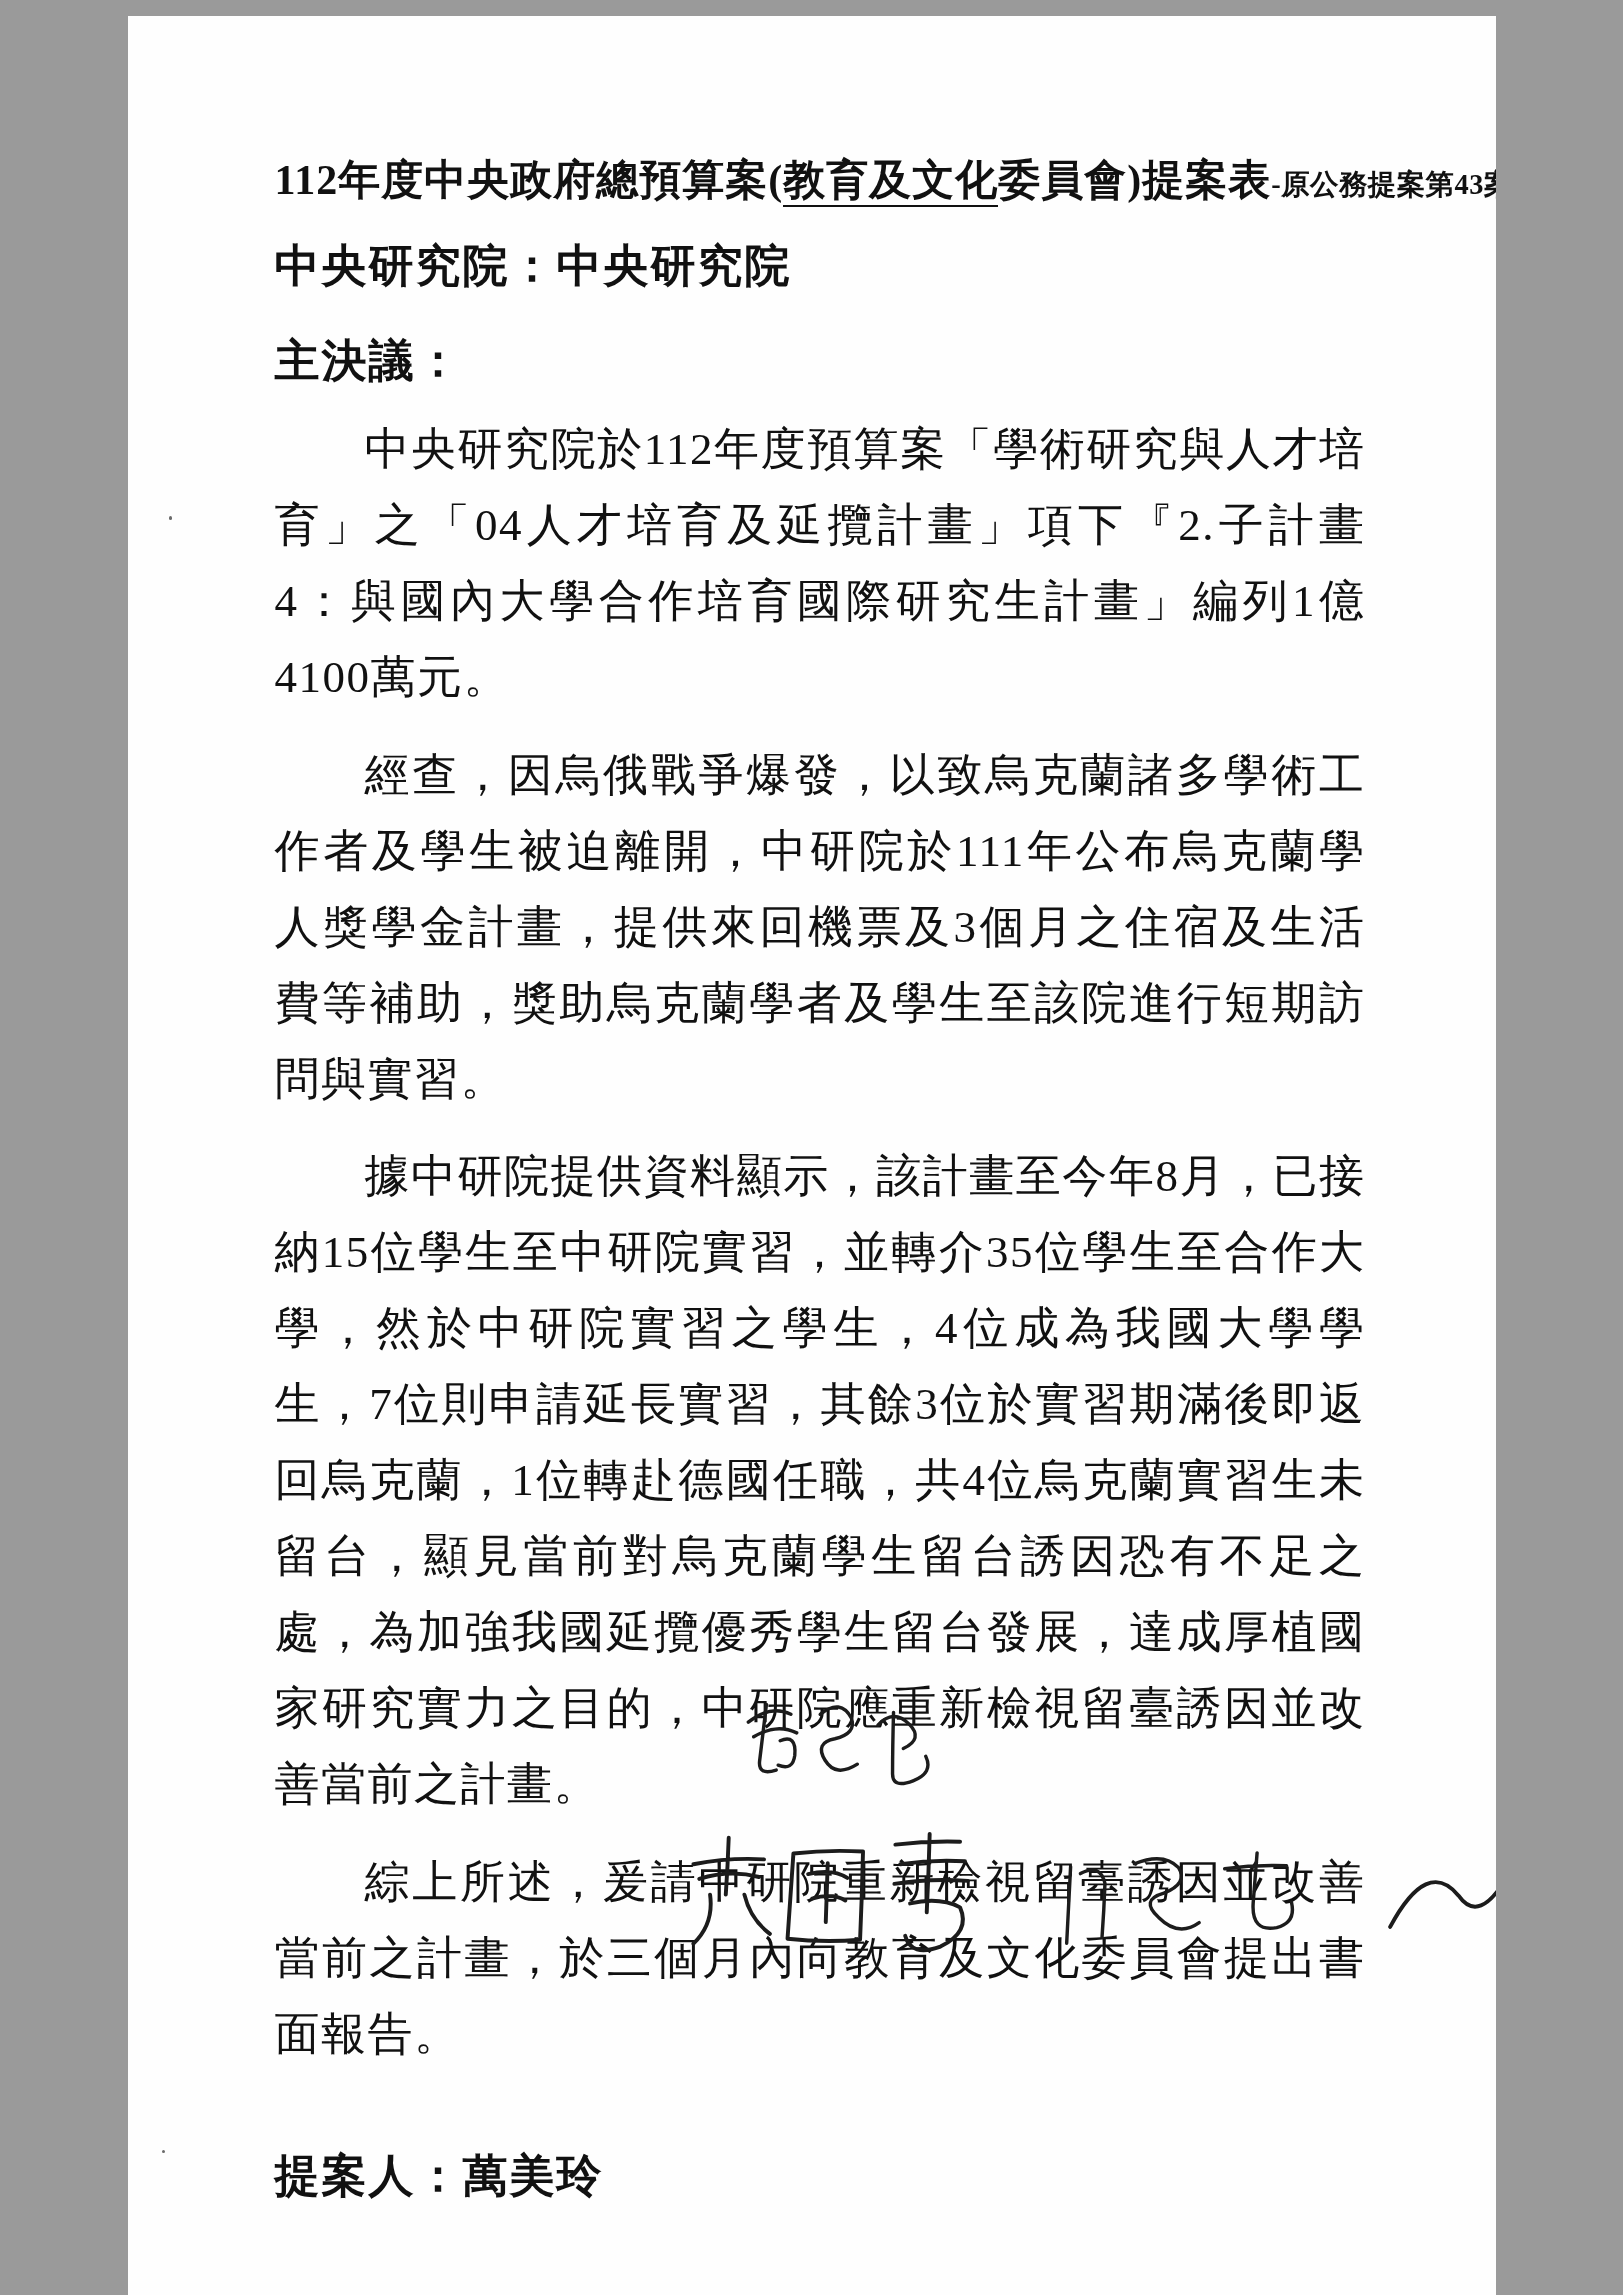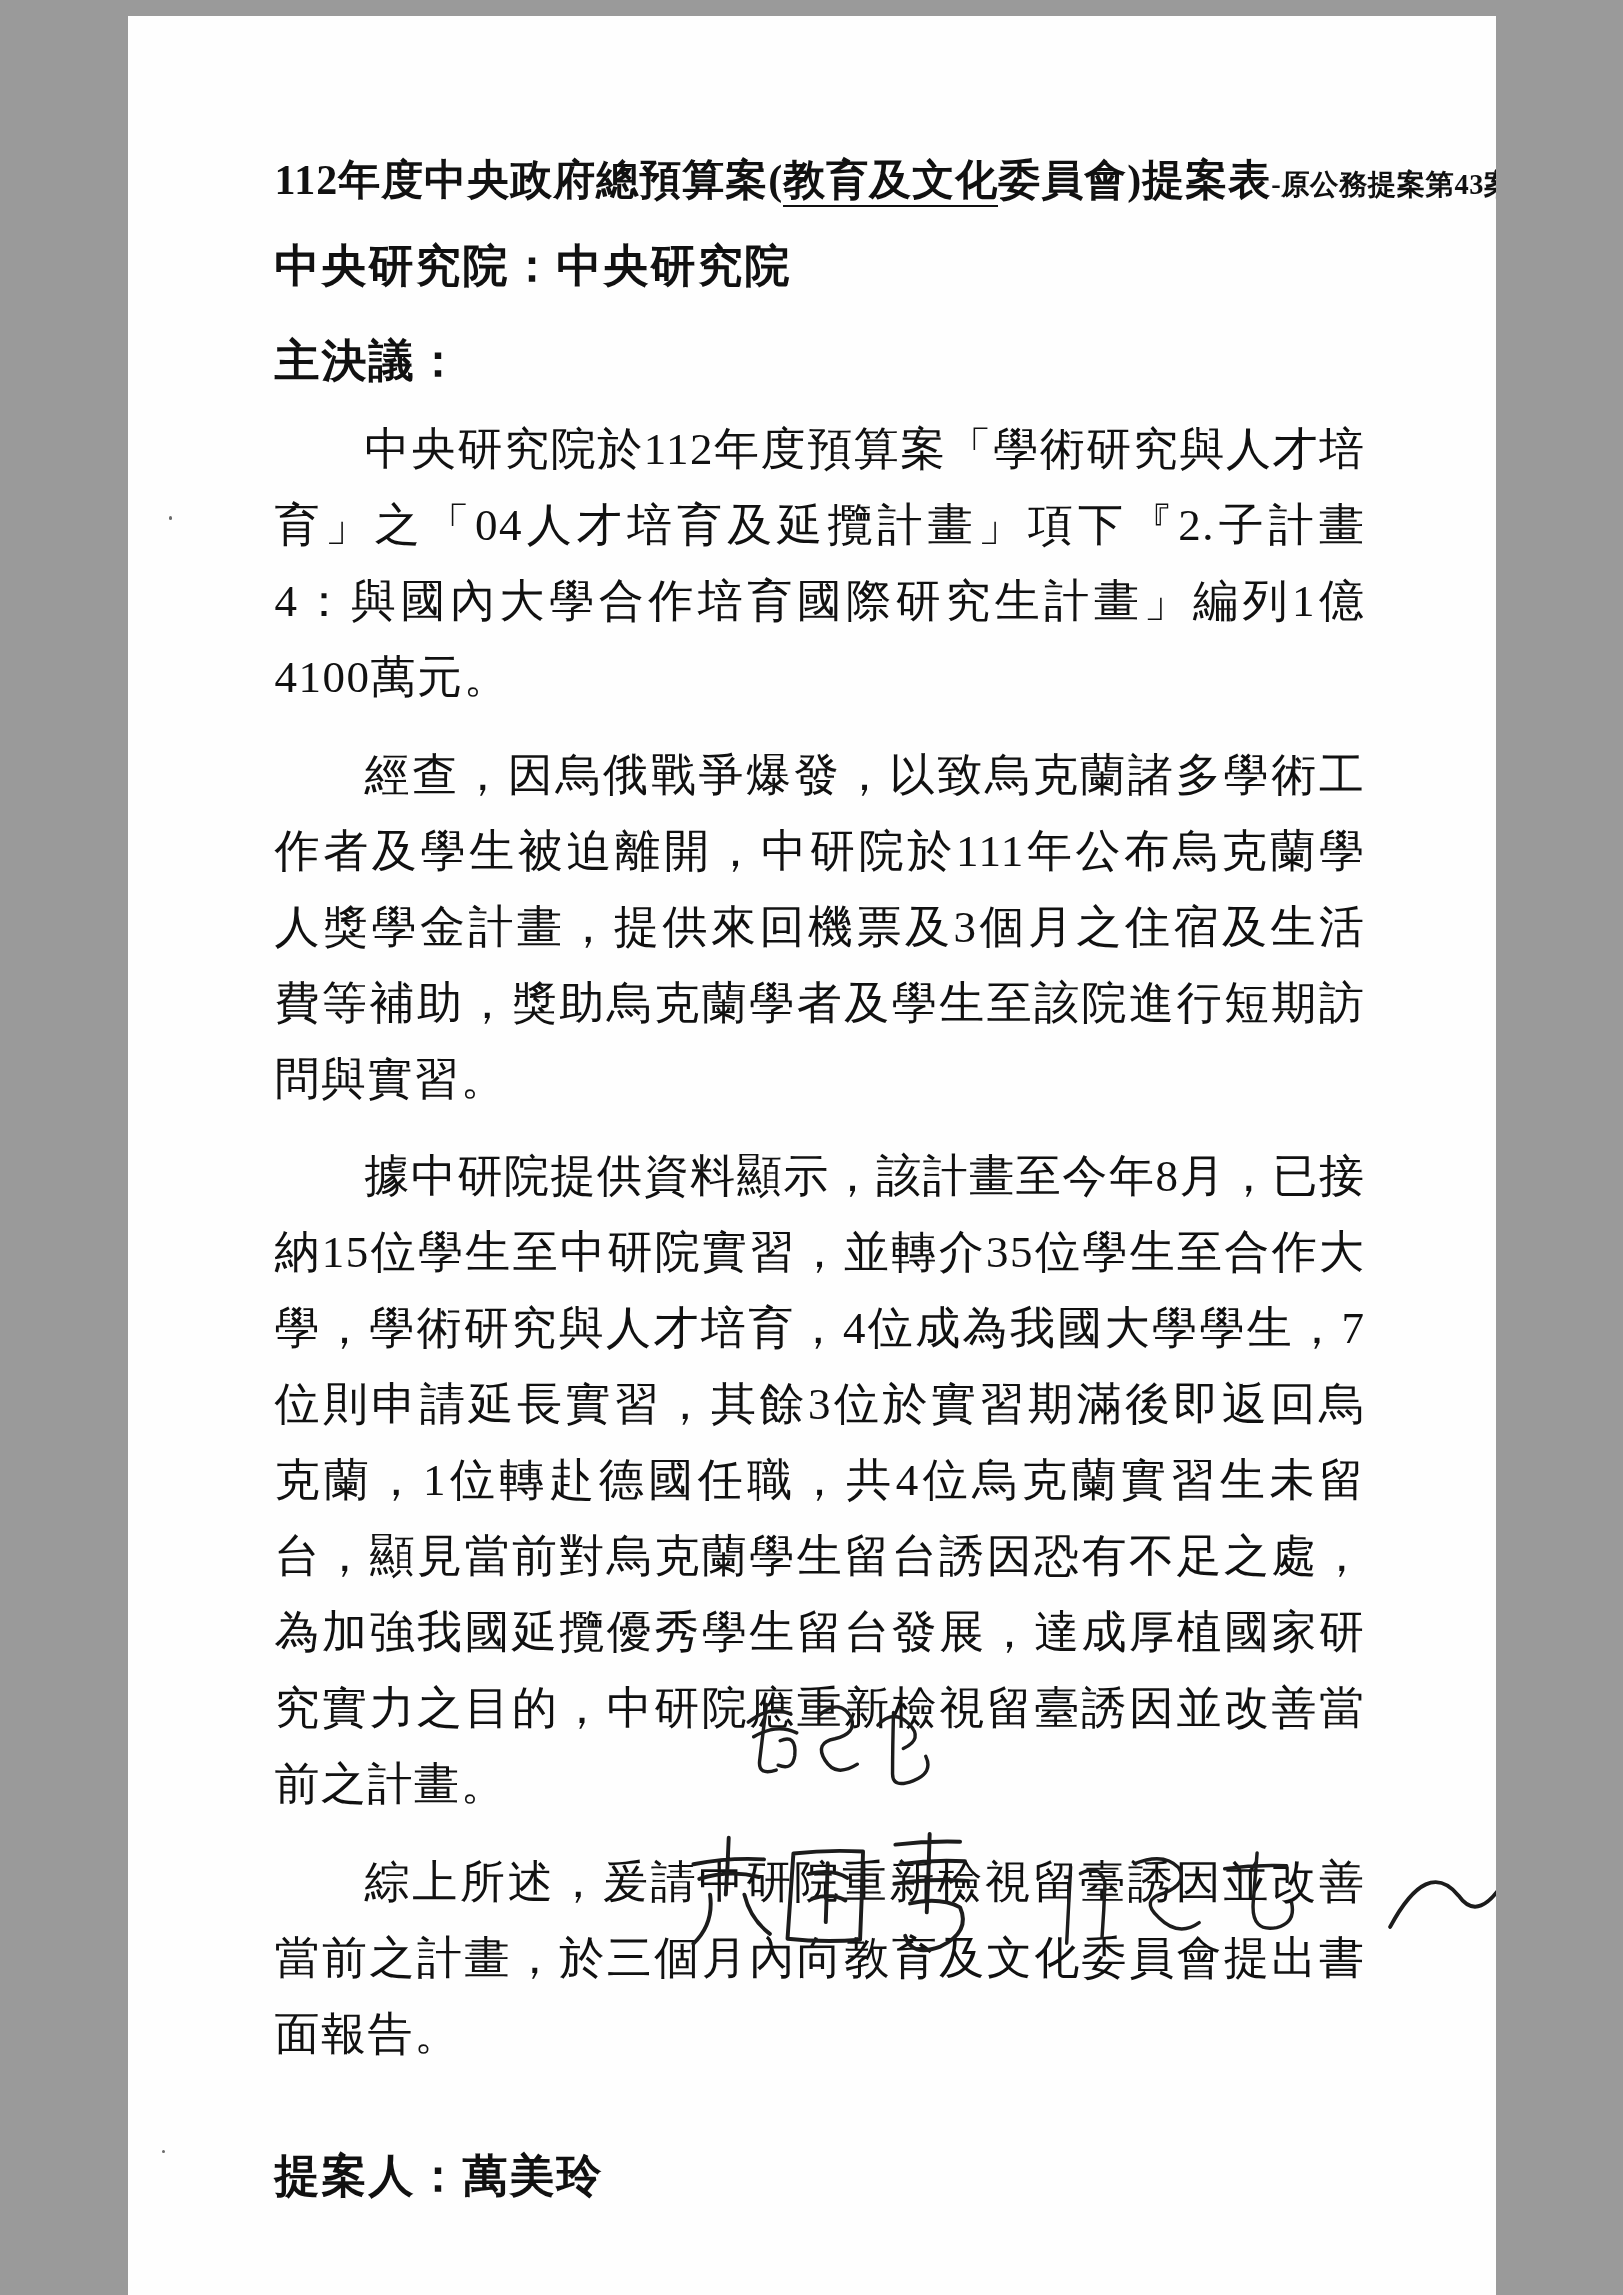--- a/index.html
+++ b/index.html
@@ -106,21 +106,21 @@
     </div>
 
     <div class="unit-row">
       <span>中央研究院：</span><span>中央研究院</span>
     </div>
 
     <div class="heading-row">主決議：</div>
 
     <p class="para">中央研究院於112年度預算案「學術研究與人才培育」之「04人才培育及延攬計畫」項下『2.子計畫 4：與國內大學合作培育國際研究生計畫」編列1億4100萬元。</p>
     <p class="para">經查，因烏俄戰爭爆發，以致烏克蘭諸多學術工作者及學生被迫離開，中研院於111年公布烏克蘭學人獎學金計畫，提供來回機票及3個月之住宿及生活費等補助，獎助烏克蘭學者及學生至該院進行短期訪問與實習。</p>
-    <p class="para">據中研院提供資料顯示，該計畫至今年8月，已接納15位學生至中研院實習，並轉介35位學生至合作大學，學術研究與人才培育，4位成為我國大學學生，7位則申請延長實習，其餘3位於實習期滿後即返回烏克蘭，1位轉赴德國任職，共4位烏克蘭實習生未留台，顯見當前對烏克蘭學生留台誘因恐有不足之處，為加強我國延攬優秀學生留台發展，達成厚植國家研究實力之目的，中研院應重新檢視留臺誘因並改善當前之計畫。</p>
+    <p class="para">據中研院提供資料顯示，該計畫至今年8月，已接納15位學生至中研院實習，並轉介35位學生至合作大學，然於中研院實習之學生，4位成為我國大學學生，7位則申請延長實習，其餘3位於實習期滿後即返回烏克蘭，1位轉赴德國任職，共4位烏克蘭實習生未留台，顯見當前對烏克蘭學生留台誘因恐有不足之處，為加強我國延攬優秀學生留台發展，達成厚植國家研究實力之目的，中研院應重新檢視留臺誘因並改善當前之計畫。</p>
     <p class="para">綜上所述，爰請中研院重新檢視留臺誘因並改善當前之計畫，於三個月內向教育及文化委員會提出書面報告。</p>
 
     <div class="proposer-row">
       <span>提案人：</span><span>萬美玲</span>
     </div>
 
 
   </div>
 
   <div class="handwrite" style="left:603px; top:1668px; width:240px; height:132px;" aria-label="萬美玲">

